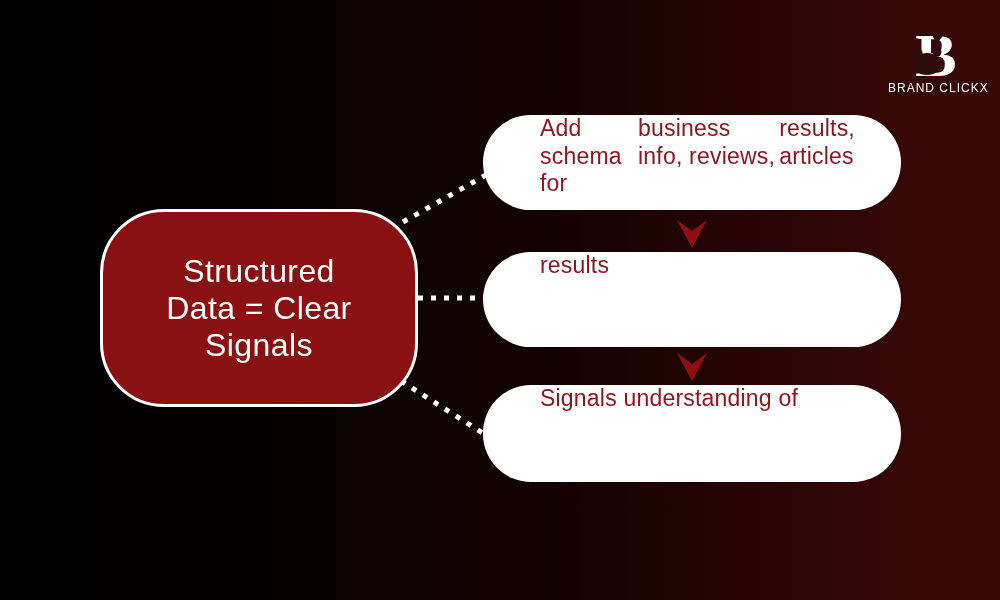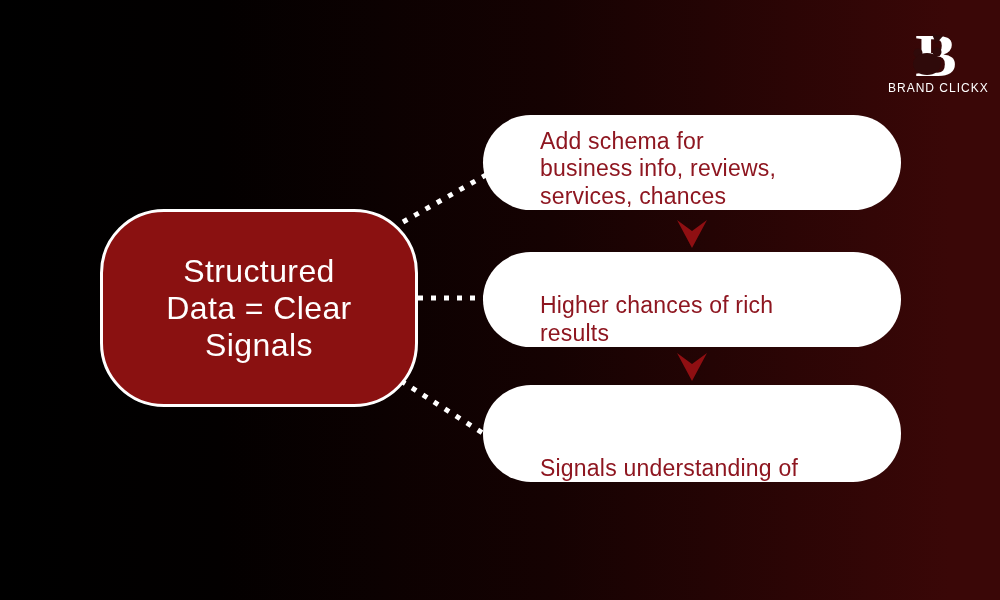--- a/index.html
+++ b/index.html
@@ -38,21 +38,21 @@
     text-align:center;
   }
   .main-node span{
     display:block;color:var(--node-text);
     font-size:32px;line-height:37px;font-weight:500;letter-spacing:.4px;
   }
   
   .pill{
     position:absolute;left:483px;width:418px;height:95px;
     background:var(--pill-fill);border-radius:48px;
-    display:flex;flex-direction:column;justify-content:flex-end;
+    display:flex;flex-direction:row;justify-content:space-between;
     padding-left:57px;padding-right:28px;
   }
   .pill span{
     display:block;color:var(--pill-text);
     font-size:23px;line-height:27.5px;font-weight:500;letter-spacing:.2px;
   }
   .pill-1{top:115px;}
   .pill-2{top:252px;}
   .pill-3{top:385px;height:97px;}
   
@@ -81,29 +81,28 @@
 
   <div class="main-node">
     <span>Structured</span>
     <span>Data = Clear</span>
     <span>Signals</span>
   </div>
 
   <div class="pill pill-1">
     <span>Add schema for</span>
     <span>business info, reviews,</span>
-    <span>services, chances</span>
+    <span>results, articles</span>
   </div>
 
   <svg class="arrow arrow-1" viewBox="0 0 32 28">
     <polygon points="1,0 16,11 31,0 16,28"></polygon>
   </svg>
 
   <div class="pill pill-2">
-    <span>Higher chances of rich</span>
     <span>results</span>
   </div>
 
   <svg class="arrow arrow-2" viewBox="0 0 32 28">
     <polygon points="1,0 16,11 31,0 16,28"></polygon>
   </svg>
 
   <div class="pill pill-3">
     <span>Signals understanding of</span>
   </div>

